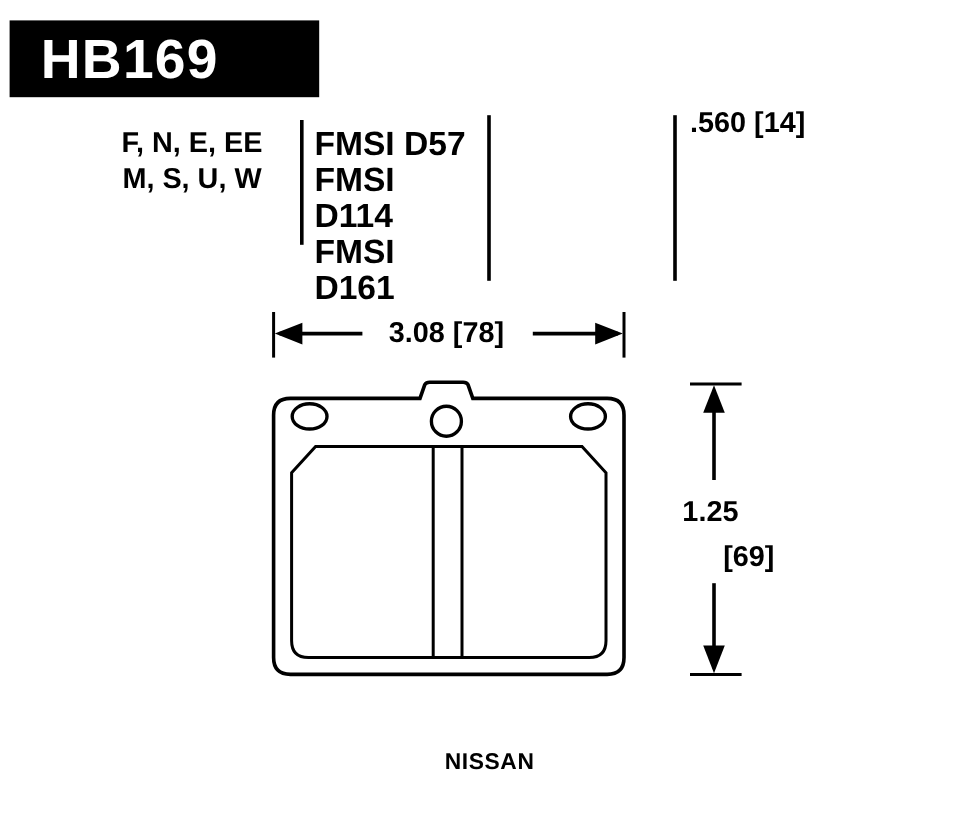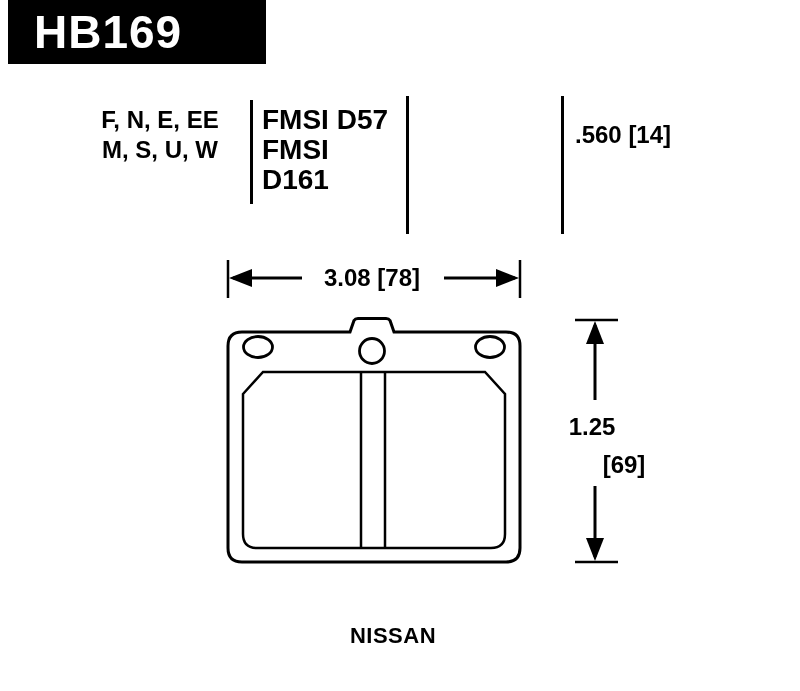--- a/index.html
+++ b/index.html
@@ -10,21 +10,21 @@
     height: 691px;
     background: #ffffff;
     font-family: "Liberation Sans", sans-serif;
     font-weight: bold;
     color: #000000;
     overflow: hidden;
     margin: 0 auto;
   }
   .part-banner {
     position: absolute;
-    left: 8px; top: 0;
+    left: 8px; top: 17px;
     width: 258px; height: 64px;
     background: #000000;
     color: #ffffff;
     display: flex;
     align-items: center;
   }
   .part-banner .part-number {
     font-size: 46px;
     letter-spacing: 1px;
     padding-left: 26px;
@@ -41,21 +41,21 @@
   .fmsi-col {
     position: absolute;
     left: 262px; top: 105px;
     width: 140px;
     text-align: left;
     font-size: 28px;
     line-height: 30px;
   }
   .thickness-label {
     position: absolute;
-    left: 575px; top: 120px;
+    left: 575px; top: 88px;
     font-size: 24px;
     line-height: 30px;
   }
   .vdivider {
     position: absolute;
     width: 3px;
     background: #000000;
   }
   .vdivider.d1 { left: 250px; top: 100px; height: 104px; }
   .vdivider.d2 { left: 406px; top: 96px;  height: 138px; }
@@ -67,23 +67,23 @@
     white-space: nowrap;
     background: #ffffff;
     transform: translate(-50%, -50%);
     padding: 0 4px;
   }
   .dim-width  { left: 372px; top: 278px; }
   .dim-height-1 { left: 592px; top: 427px; }
   .dim-height-2 { left: 592px; top: 465px; margin-left: 32px; }
   .vehicle-label {
     position: absolute;
-    left: 393px; top: 636px;
+    left: 408px; top: 636px;
     transform: translate(-50%, -50%);
-    font-size: 22px;
+    font-size: 19px;
     letter-spacing: 0.5px;
   }
   .diagram-svg {
     position: absolute;
     left: 0; top: 0;
     width: 800px; height: 691px;
   }
 </style>
 </head>
 <body>
@@ -96,20 +96,21 @@
 
   <div class="codes-col">
     <div>F, N, E, EE</div>
     <div>M, S, U, W</div>
   </div>
 
   <div class="vdivider d1"></div>
 
   <div class="fmsi-col">
     <div>FMSI D57</div>
+    <div>FMSI D114</div>
     <div>FMSI D161</div>
   </div>
 
   <div class="vdivider d2"></div>
 
   <div class="vdivider d3"></div>
 
   <div class="thickness-label">.560 [14]</div>
 
   <svg class="diagram-svg" viewBox="0 0 800 691">

